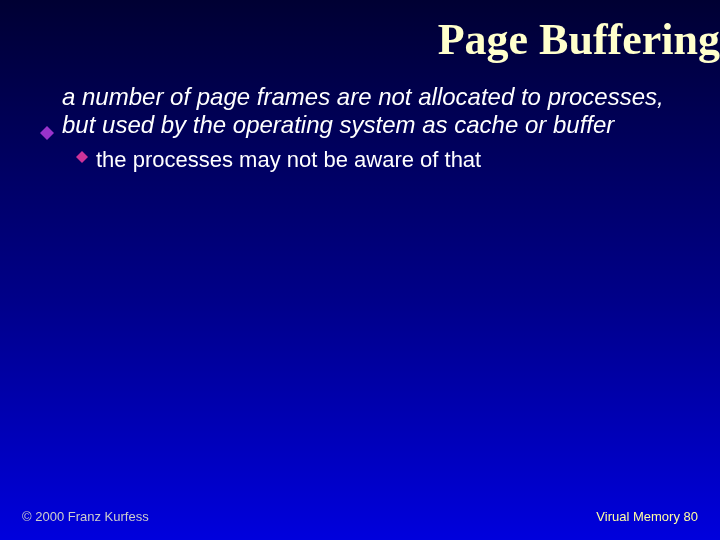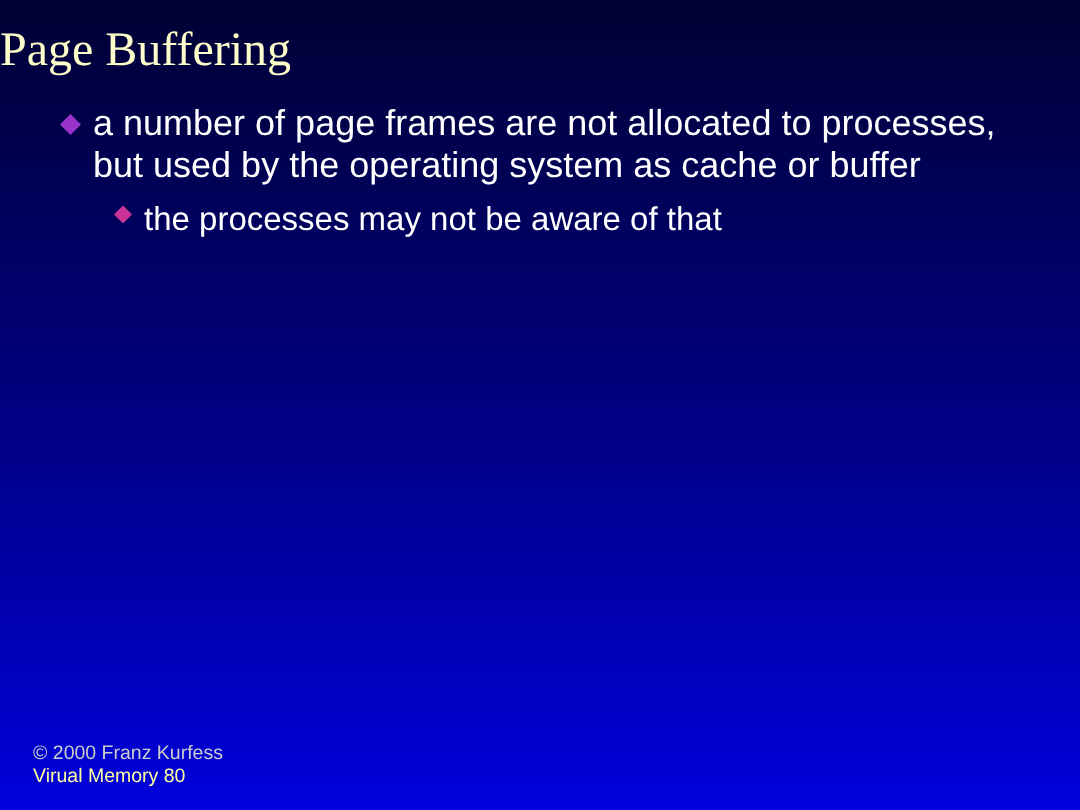--- a/index.html
+++ b/index.html
@@ -13,36 +13,37 @@
     width: 720px;
     height: 540px;
     background: linear-gradient(to bottom, #000033 0%, #000088 55%, #0000dd 100%);
     color: #ffffff;
     font-family: Arial, Helvetica, sans-serif;
     position: relative;
     box-sizing: border-box;
   }
   .title {
     font-family: "Times New Roman", Times, serif;
-    font-size: 32px;
+    font-size: 44px;
     color: #ffffcc;
-    text-align: left;
+    text-align: right;
     padding-top: 14px;
     padding-bottom: 18px;
-    font-weight: normal;
+    font-weight: bold;
   }
   .content {
     padding: 0 30px 0 40px;
   }
   .item-l1 {
     display: flex;
-    align-items: flex-start;
+    align-items: flex-end;
     font-size: 24px;
     line-height: 1.18;
     margin-bottom: 4px;
+    font-style: italic;
   }
   .item-l2 {
     display: flex;
     align-items: flex-start;
     font-size: 22px;
     line-height: 1.25;
     margin-left: 36px;
     margin-top: 6px;
   }
   .bullet {
@@ -61,21 +62,20 @@
   }
   .footer {
     position: absolute;
     bottom: 16px;
     left: 0;
     right: 0;
     padding: 0 22px;
     display: flex;
     justify-content: space-between;
     font-size: 13px;
-    flex-direction: column;
   }
   .footer-left {
     color: #cccccc;
   }
   .footer-right {
     color: #ffffa0;
   }
 </style>
 </head>
 <body>

